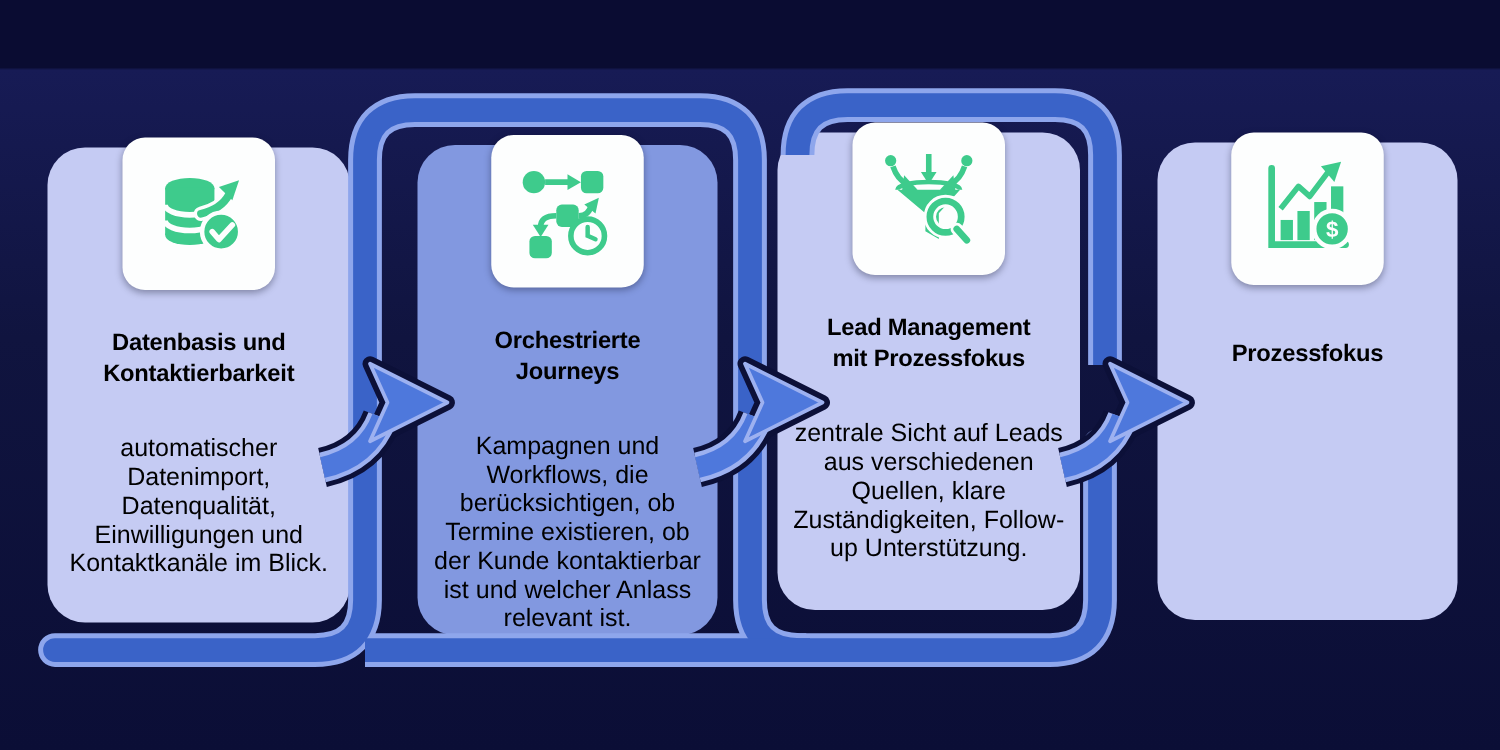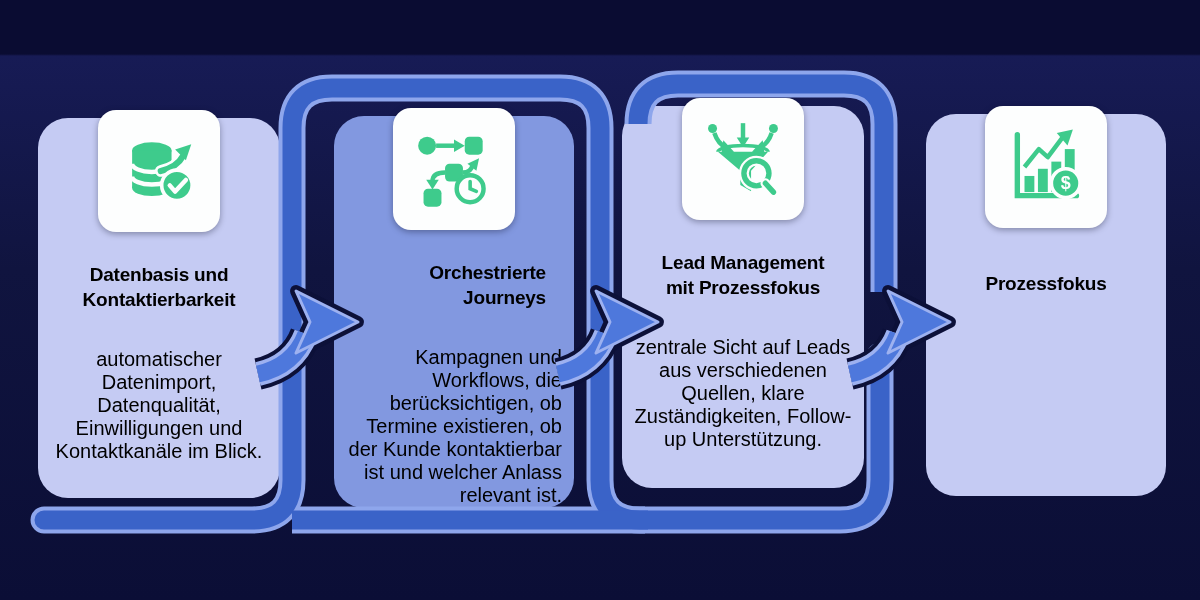--- a/index.html
+++ b/index.html
@@ -7,21 +7,21 @@
     position:relative;width:1200px;height:600px;overflow:hidden;
     background:linear-gradient(180deg,#0a0c32 0px,#0a0c32 54px,#171b55 56px,#10143f 45%,#0b0e36 100%);
     font-family:"Liberation Sans", sans-serif;
   }
   .ribbon-svg{position:absolute;left:0;top:0;z-index:3;pointer-events:none;}
   .card{
     position:absolute;z-index:2;border-radius:30px;background:#c5cbf3;
     display:flex;flex-direction:column;align-items:center;
     box-sizing:border-box;padding:128px 12px 0 12px;text-align:center;
   }
-  .card--highlight{background:#8298e0;text-align:right;}
+  .card--highlight{background:#8298e0;}
   .tile{
     position:absolute;top:-8px;left:50%;transform:translateX(-50%);
     width:122px;height:122px;border-radius:18px;background:#fdfefe;
     display:flex;align-items:center;justify-content:center;
     box-shadow:0 2px 6px rgba(5,8,30,.35);
   }
   .card h2{
     margin:16px;font-size:19px;line-height:25px;font-weight:bold;color:#000000;
     letter-spacing:-.2px;min-height:50px;display:flex;align-items:center;justify-content:center;
   }

